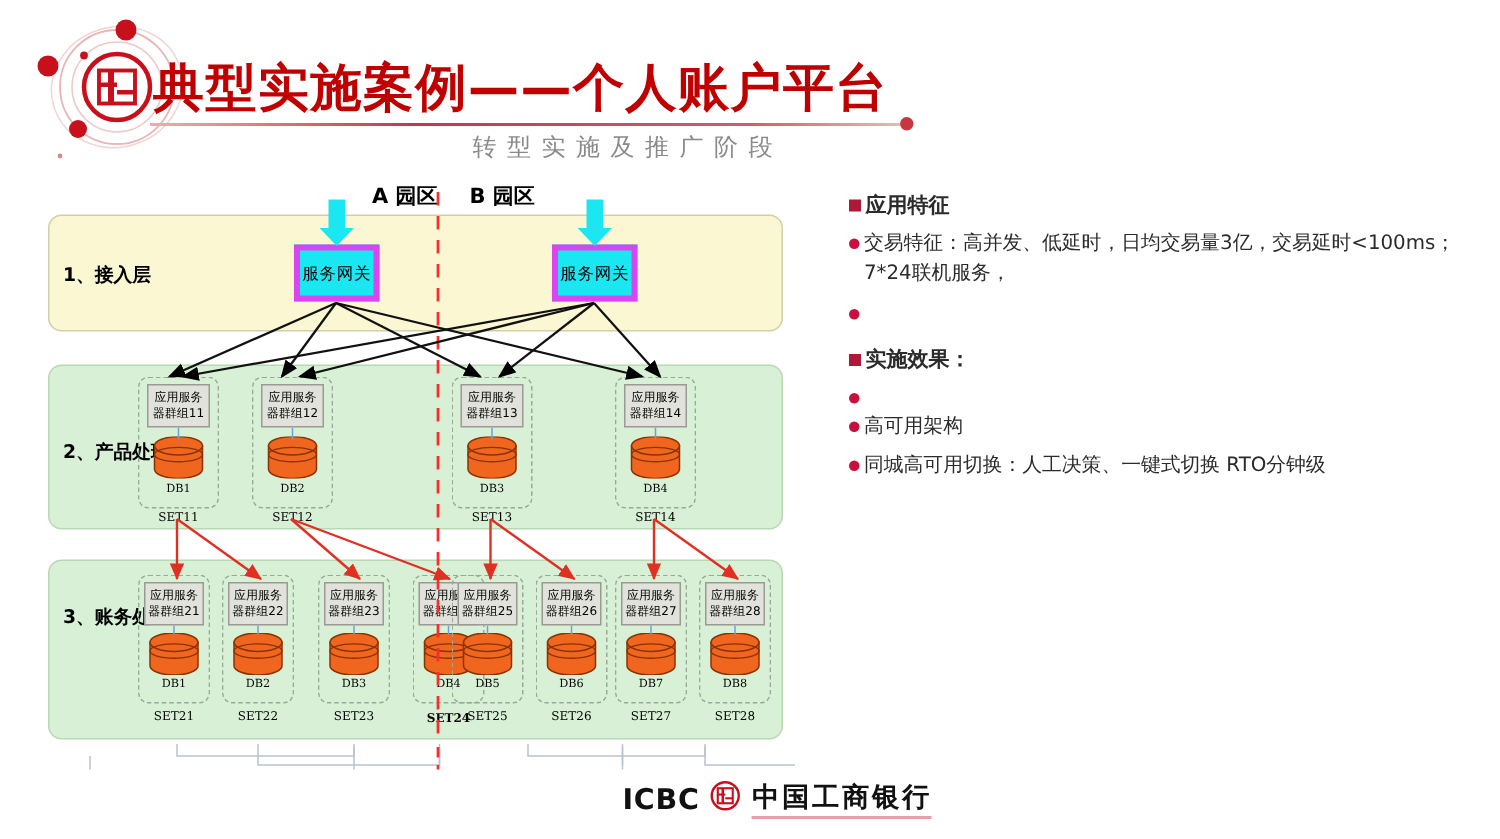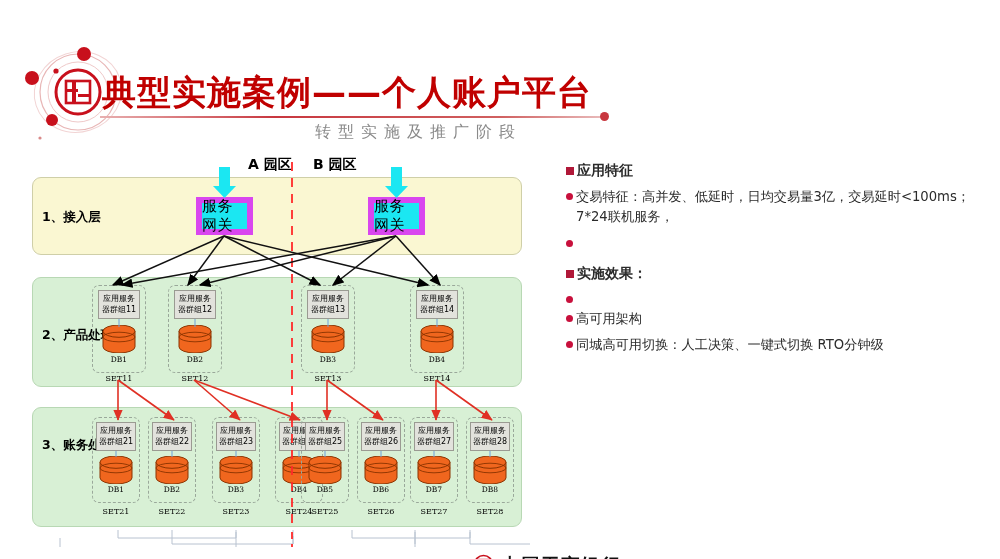--- a/index.html
+++ b/index.html
@@ -3,21 +3,21 @@
 <meta charset="utf-8">
 <style>
   * { box-sizing: border-box; margin:0; padding:0; }
   html,body { width:1000px; height:559px; }
   body {
     font-family: "Liberation Sans", "DejaVu Sans", sans-serif;
     background:#ffffff;
     position:relative;
     overflow:hidden;
   }
-  #slide { position:absolute; inset:0;margin-top:34px; }
+  #slide { position:absolute; inset:0; }
 
   
   .logo-mark { position:absolute; left:22px; top:12px; width:112px; height:96px; }
   .title-text {
     position:absolute; left:102px; top:36px;
     font-size:34px; font-weight:bold; color:#C00000;
     letter-spacing:1px; white-space:nowrap;
     font-family:"DejaVu Sans","Liberation Sans",sans-serif;
   }
   .title-rule {
@@ -43,23 +43,23 @@
   .layer {
     position:absolute; border-radius:9px; border:1px solid #C9C9B5;
   }
   .layer.yellow { background:#FAF7D2; border-color:#CFCFA8; }
   .layer.green  { background:#D8F0D5; border-color:#B8D8B4; }
   .layer-label {
     position:absolute; font-size:12.5px; font-weight:bold; color:#000;
     font-family:"DejaVu Sans","Liberation Sans",sans-serif; white-space:nowrap;
   }
   .gw-box {
-    position:absolute; background:#1BE7F2; border:6px solid #d946ef;
+    position:absolute; background:#1BE7F2; border:4px solid #d946ef;
     display:flex; align-items:center; justify-content:center;
-    font-size:15px; color:#000; font-family:"DejaVu Sans",sans-serif;
+    font-size:11px; color:#000; font-family:"DejaVu Sans",sans-serif;
     letter-spacing:.5px;
   }
   .set-group {
     position:absolute; border:1px dashed #9AA89A; border-radius:7px;
     background:transparent;
   }
   .app-box {
     position:absolute; background:#E2E2DC; border:1px solid #9A9A92;
     display:flex; flex-direction:column; align-items:center; justify-content:center;
     font-size:8px; color:#000; line-height:1.35;
@@ -259,21 +259,21 @@
         <div class="app-box" style="left:279px;top:270px;width:40px;height:29px;">
           <span>应用服务</span>
           <span>器群组24</span>
         </div>
         <div class="cyl" style="left:282px;top:304px;"><svg width="34" height="28" viewBox="0 0 34 28">
             <path d="M1,6.16 L1,21.84 A16,6.16 0 0 0 33,21.84 L33,6.16 z" fill="#F0661E" stroke="#8A3300" stroke-width="1"></path>
             <ellipse cx="17" cy="6.16" rx="16" ry="6.16" fill="#F0661E" stroke="#8A3300" stroke-width="1"></ellipse>
             <ellipse cx="17" cy="12.012" rx="16" ry="4.8048" fill="none" stroke="#8A3300" stroke-width="0.9"></ellipse>
           </svg></div>
         <div class="db-label" style="left:275px;top:333px;width:48px;">DB4</div>
-        <div class="set-label" style="left:272px;top:355px;width:54px;">SET24</div>
+        <div class="set-label" style="left:272px;top:355px;width:54px;font-weight:bold;">SET24</div>
         <svg style="position:absolute;left:298px;top:299px;" width="2" height="6">
           <line x1="1" y1="0" x2="1" y2="6" stroke="#6EA0D8" stroke-width="1"></line>
         </svg>
         <div class="set-group" style="left:301px;top:265px;width:48px;height:86px;"></div>
         <div class="app-box" style="left:305px;top:270px;width:40px;height:29px;">
           <span>应用服务</span>
           <span>器群组25</span>
         </div>
         <div class="cyl" style="left:308px;top:304px;"><svg width="34" height="28" viewBox="0 0 34 28">
             <path d="M1,6.16 L1,21.84 A16,6.16 0 0 0 33,21.84 L33,6.16 z" fill="#F0661E" stroke="#8A3300" stroke-width="1"></path>

